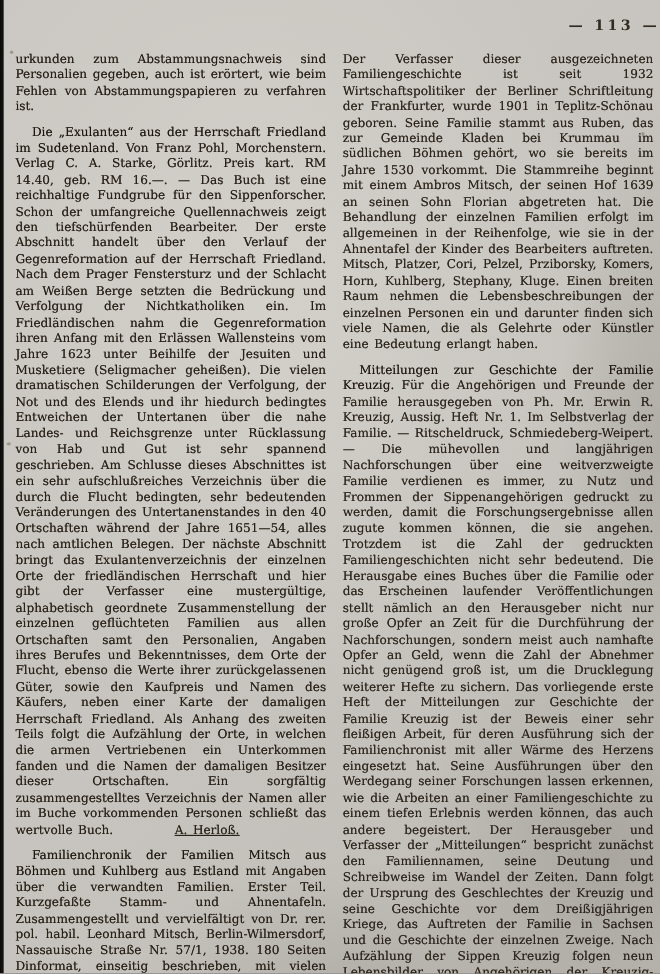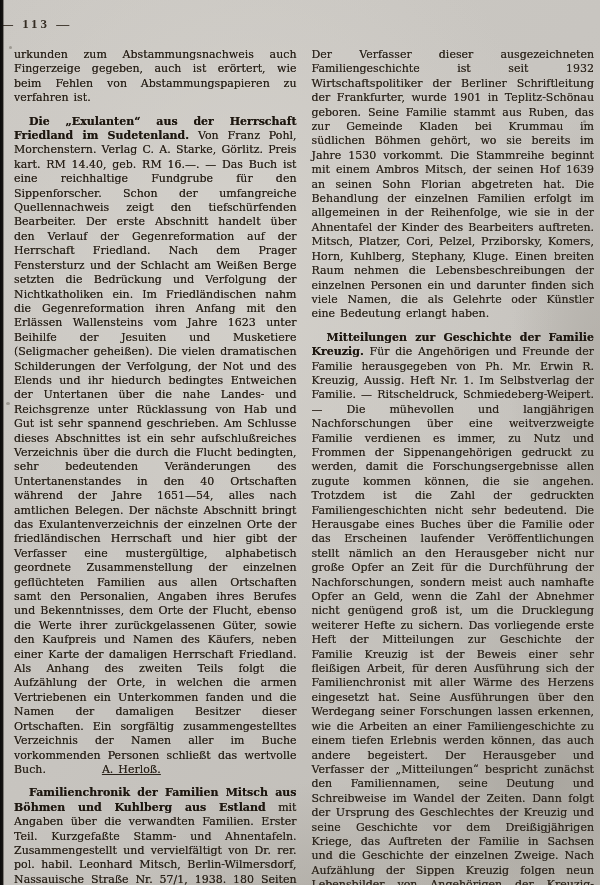--- a/index.html
+++ b/index.html
@@ -16,65 +16,64 @@
       linear-gradient(135deg,#cbc8c3 0%,#c7c4bf 55%,#bfbcb6 100%);
     font-family:"DejaVu Serif","Liberation Serif",serif;
     color:#282118;
   }
   .scan-edge-left{
     position:absolute;left:0;top:0;width:4px;height:885px;
     background:linear-gradient(90deg,#0a0a0a 0%,#161412 70%,rgba(20,18,16,0) 100%);
   }
   .scan-speck{position:absolute;border-radius:50%;background:rgba(70,62,52,.35);}
   .page-number{
-    text-align:left;
+    text-align:right;
     padding-top:16px;
     font-size:13px;
     font-weight:bold;
     letter-spacing:3px;
     color:#342c22;
-    font-family:Liberation Serif, serif;
   }
   .columns{
     display:flex;
     gap:15px;
     padding:16px 6px 0 14px;
   }
   .col{
     width:283px;
     text-align:justify;
     font-size:11px;
     line-height:14.4px;
     word-spacing:1.5px;
     hyphens:auto;
     -webkit-hyphens:auto;
     text-shadow:0 0 .35px rgba(45,35,25,.75);
   }
   .col-right{color:#2d261d;}
   .para{margin:0 0 9px 0;text-indent:15px;}
   .para.cont{text-indent:0;}
   .para:last-child{margin-bottom:0;}
-  .lead{font-weight:bold;color:#1d1710;}
+  .lead{font-weight:normal;color:#1d1710;}
   .sig{display:inline-block;margin-left:36px;text-decoration:underline;}
 </style>
 </head>
 <body>
 
 <div class="page">
   <div class="scan-edge-left"></div>
   <div class="scan-speck" style="left:9px;top:46px;width:3px;height:3px;"></div>
   <div class="scan-speck" style="left:6px;top:402px;width:4px;height:3px;"></div>
   <div class="scan-speck" style="left:583px;top:120px;width:3px;height:3px;"></div>
 
   <div class="page-number">— 113 —</div>
 
   <div class="columns">
 
     <div class="col col-left">
-      <p class="para cont"><span>urkunden zum Abstammungsnachweis auch Fingerzeige gegeben, auch ist erörtert, wie beim Fehlen von Abstammungspapieren zu verfahren ist.</span></p>
+      <p class="para cont"><span>urkunden zum Abstammungsnachweis sind Personalien gegeben, auch ist erörtert, wie beim Fehlen von Abstammungspapieren zu verfahren ist.</span></p>
 
       <p class="para"><b class="lead">Die „Exulanten“ aus der Herrschaft Friedland im Sudetenland.</b> <span>Von Franz Pohl, Morchenstern. Verlag C. A. Starke, Görlitz. Preis kart. RM 14.40, geb. RM 16.—. — Das Buch ist eine reichhaltige Fundgrube für den Sippenforscher. Schon der umfangreiche Quellennachweis zeigt den tiefschürfenden Bearbeiter. Der erste Abschnitt handelt über den Verlauf der Gegenreformation auf der Herrschaft Friedland. Nach dem Prager Fenstersturz und der Schlacht am Weißen Berge setzten die Bedrückung und Verfolgung der Nichtkatholiken ein. Im Friedländischen nahm die Gegenreformation ihren Anfang mit den Erlässen Wallensteins vom Jahre 1623 unter Beihilfe der Jesuiten und Musketiere (Seligmacher geheißen). Die vielen dramatischen Schilderungen der Verfolgung, der Not und des Elends und ihr hiedurch bedingtes Entweichen der Untertanen über die nahe Landes- und Reichsgrenze unter Rücklassung von Hab und Gut ist sehr spannend geschrieben. Am Schlusse dieses Abschnittes ist ein sehr aufschlußreiches Verzeichnis über die durch die Flucht bedingten, sehr bedeutenden Veränderungen des Untertanenstandes in den 40 Ortschaften während der Jahre 1651—54, alles nach amtlichen Belegen. Der nächste Abschnitt bringt das Exulantenverzeichnis der einzelnen Orte der friedländischen Herrschaft und hier gibt der Verfasser eine mustergültige, alphabetisch geordnete Zusammenstellung der einzelnen geflüchteten Familien aus allen Ortschaften samt den Personalien, Angaben ihres Berufes und Bekenntnisses, dem Orte der Flucht, ebenso die Werte ihrer zurückgelassenen Güter, sowie den Kaufpreis und Namen des Käufers, neben einer Karte der damaligen Herrschaft Friedland. Als Anhang des zweiten Teils folgt die Aufzählung der Orte, in welchen die armen Vertriebenen ein Unterkommen fanden und die Namen der damaligen Besitzer dieser Ortschaften. Ein sorgfältig zusammengestelltes Verzeichnis der Namen aller im Buche vorkommenden Personen schließt das wertvolle Buch.</span> <span class="sig">A. Herloß.</span></p>
 
       <p class="para"><b class="lead">Familienchronik der Familien Mitsch aus Böhmen und Kuhlberg aus Estland</b> <span>mit Angaben über die verwandten Familien. Erster Teil. Kurzgefaßte Stamm- und Ahnentafeln. Zusammengestellt und vervielfältigt von Dr. rer. pol. habil. Leonhard Mitsch, Berlin-Wilmersdorf, Nassauische Straße Nr. 57/1, 1938. 180 Seiten Dinformat, einseitig beschrieben, mit vielen Zeichnungen von Wappen Stammhäusern, Übersichtskarten. —</span></p>
     </div>
 
     <div class="col col-right">
       <p class="para cont"><span>Der Verfasser dieser ausgezeichneten Familiengeschichte ist seit 1932 Wirtschaftspolitiker der Berliner Schriftleitung der Frankfurter, wurde 1901 in Teplitz-Schönau geboren. Seine Familie stammt aus Ruben, das zur Gemeinde Kladen bei Krummau im südlichen Böhmen gehört, wo sie bereits im Jahre 1530 vorkommt. Die Stammreihe beginnt mit einem Ambros Mitsch, der seinen Hof 1639 an seinen Sohn Florian abgetreten hat. Die Behandlung der einzelnen Familien erfolgt im allgemeinen in der Reihenfolge, wie sie in der Ahnentafel der Kinder des Bearbeiters auftreten. Mitsch, Platzer, Cori, Pelzel, Prziborsky, Komers, Horn, Kuhlberg, Stephany, Kluge. Einen breiten Raum nehmen die Lebensbeschreibungen der einzelnen Personen ein und darunter finden sich viele Namen, die als Gelehrte oder Künstler eine Bedeutung erlangt haben.</span></p>
 
       <p class="para"><b class="lead">Mitteilungen zur Geschichte der Familie Kreuzig.</b> <span>Für die Angehörigen und Freunde der Familie herausgegeben von Ph. Mr. Erwin R. Kreuzig, Aussig. Heft Nr. 1. Im Selbstverlag der Familie. — Ritscheldruck, Schmiedeberg-Weipert. — Die mühevollen und langjährigen Nachforschungen über eine weitverzweigte Familie verdienen es immer, zu Nutz und Frommen der Sippenangehörigen gedruckt zu werden, damit die Forschungsergebnisse allen zugute kommen können, die sie angehen. Trotzdem ist die Zahl der gedruckten Familiengeschichten nicht sehr bedeutend. Die Herausgabe eines Buches über die Familie oder das Erscheinen laufender Veröffentlichungen stellt nämlich an den Herausgeber nicht nur große Opfer an Zeit für die Durchführung der Nachforschungen, sondern meist auch namhafte Opfer an Geld, wenn die Zahl der Abnehmer nicht genügend groß ist, um die Drucklegung weiterer Hefte zu sichern. Das vorliegende erste Heft der Mitteilungen zur Geschichte der Familie Kreuzig ist der Beweis einer sehr fleißigen Arbeit, für deren Ausführung sich der Familienchronist mit aller Wärme des Herzens eingesetzt hat. Seine Ausführungen über den Werdegang seiner Forschungen lassen erkennen, wie die Arbeiten an einer Familiengeschichte zu einem tiefen Erlebnis werden können, das auch andere begeistert. Der Herausgeber und Verfasser der „Mitteilungen“ bespricht zunächst den Familiennamen, seine Deutung und Schreibweise im Wandel der Zeiten. Dann folgt der Ursprung des Geschlechtes der Kreuzig und seine Geschichte vor dem Dreißigjährigen Kriege, das Auftreten der Familie in Sachsen und die Geschichte der einzelnen Zweige. Nach Aufzählung der Sippen Kreuzig folgen neun Lebensbilder von Angehörigen der Kreuzig-Sippen, alle mit einem Bilde der geschilderten</span></p>

